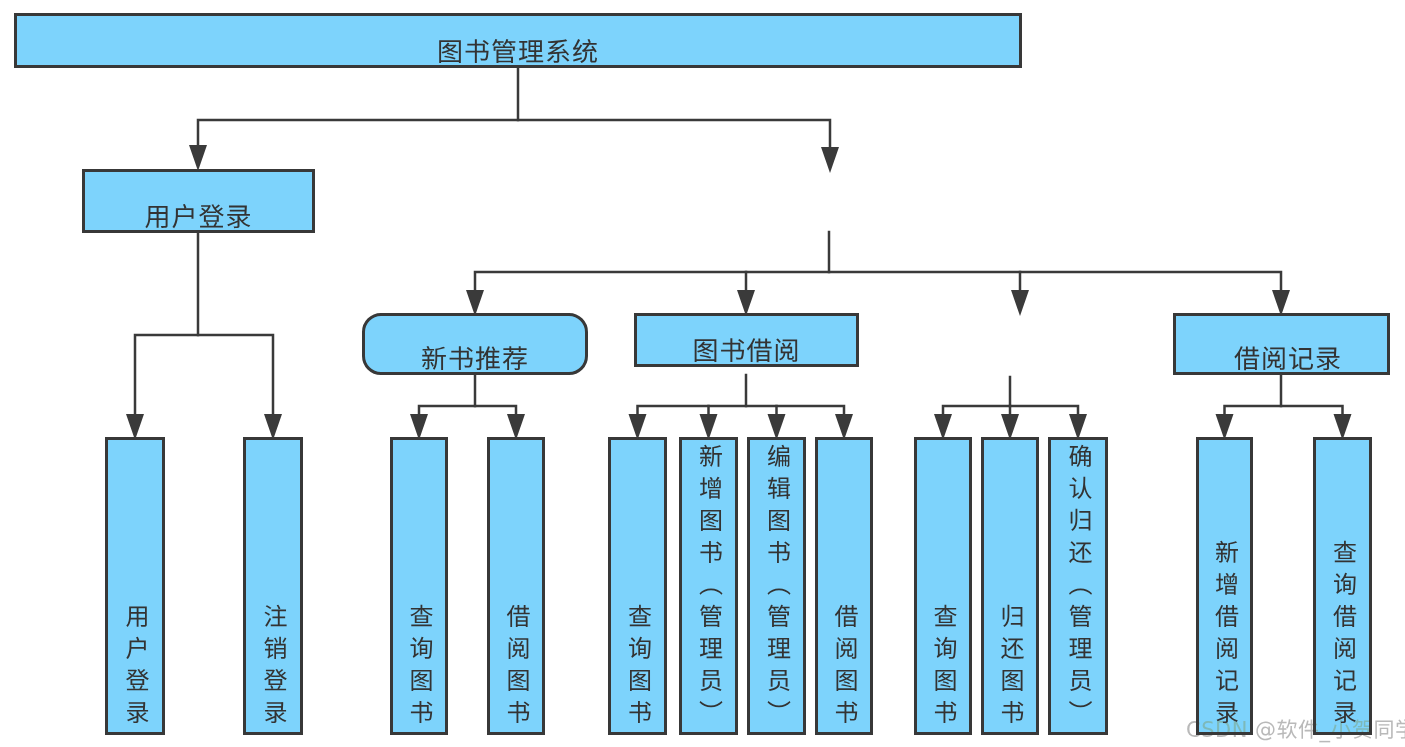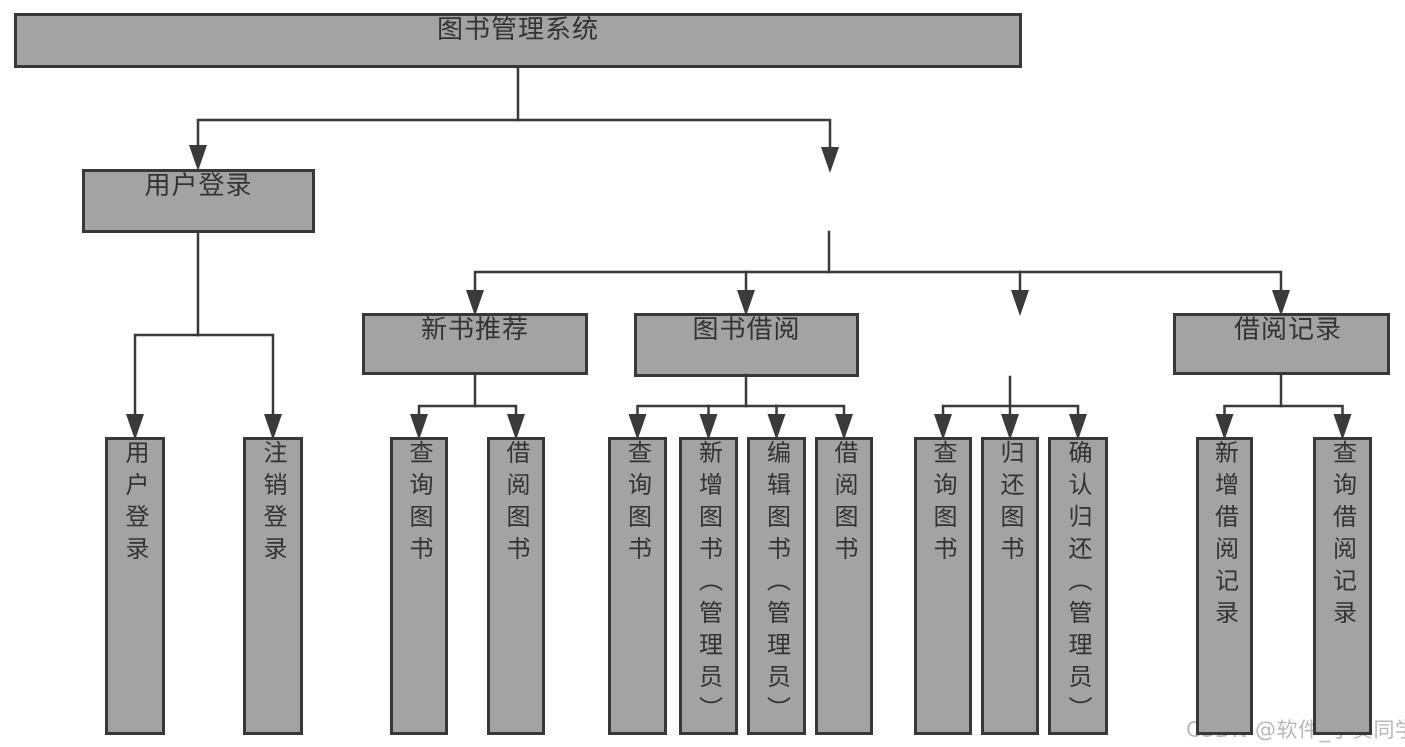--- a/index.html
+++ b/index.html
@@ -10,42 +10,42 @@
     overflow:hidden;
     font-family:"DejaVu Sans","Liberation Sans",sans-serif;
   }
   #connectors{
     position:absolute;left:0;top:0;width:1405px;height:747px;
     z-index:2;pointer-events:none;color:var(--line,#3a3a3a);
   }
   .node{
     position:absolute;box-sizing:border-box;
     border:3px solid var(--border,#383838);
-    background:#a3a3a3;z-index:1;
-    display:flex;align-items:flex-start;justify-content:center;
+    background:#7dd3fc;z-index:1;
+    display:flex;align-items:flex-end;justify-content:center;
     color:var(--text,#333);
   }
   .node .hlabel{
     font-size:26px;letter-spacing:1px;white-space:nowrap;line-height:1;
   }
   .node .vlabel{
     writing-mode:vertical-rl;text-orientation:mixed;
     font-size:24px;letter-spacing:8px;line-height:1;white-space:nowrap;
   }
   #watermark{
     position:absolute;left:1186px;top:713px;z-index:5;
     font-size:21px;letter-spacing:0.5px;white-space:nowrap;
     color:var(--wm,#b9b9b9);mix-blend-mode:darken;
   }
   
   .n-root{left:14px;top:13px;width:1008px;height:55px;}
   .n-userlogin{left:82px;top:169px;width:233px;height:64px;}
   .n-bookmgmt{left:712px;top:171px;width:235px;height:61px;}
-  .n-newbook{left:362px;top:313px;width:226px;height:62px;}
-  .n-bookborrow{left:634px;top:313px;width:225px;height:64px;}
+  .n-newbook{left:362px;top:313px;width:226px;height:62px;border-radius:19px;}
+  .n-bookborrow{left:634px;top:313px;width:225px;height:54px;}
   .n-currentborrow{left:911px;top:313px;width:219px;height:64px;}
   .n-borrowrecord{left:1173px;top:313px;width:217px;height:62px;padding-left:13px;}
   .leaf{top:437px;height:298px;}
   .l1{left:105px;width:60px;}  .l2{left:243px;width:60px;}
   .l3{left:390px;width:58px;}  .l4{left:487px;width:58px;}
   .l5{left:608px;width:59px;}  .l6{left:679px;width:59px;}
   .l7{left:747px;width:59px;}  .l8{left:815px;width:58px;}
   .l9{left:914px;width:58px;}  .l10{left:981px;width:58px;}
   .l11{left:1048px;width:60px;}
   .l12{left:1196px;width:57px;} .l13{left:1313px;width:59px;}

